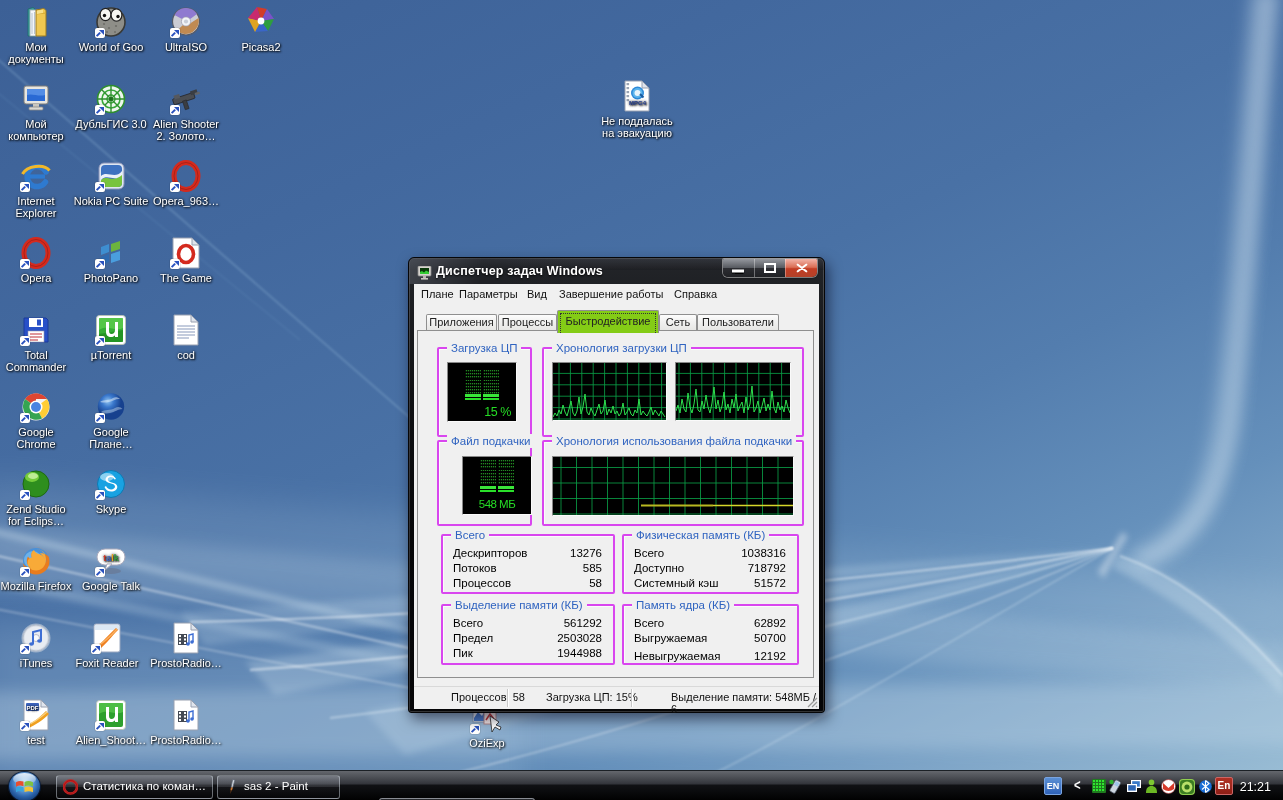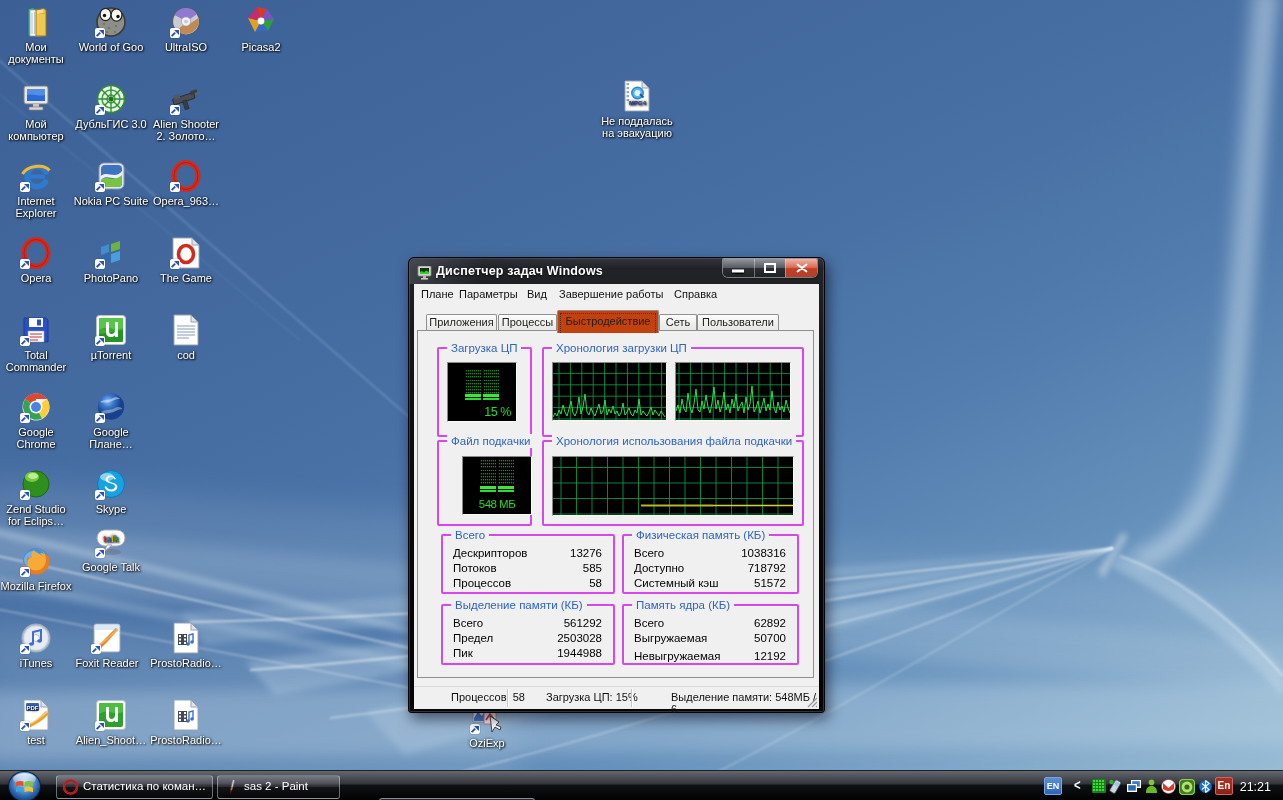--- a/index.html
+++ b/index.html
@@ -33,21 +33,21 @@
 .cbt{flex:1;position:relative;background:linear-gradient(180deg,#94979e 0%,#585b61 48%,#2c2d32 52%,#202125 100%);}
 .cbt+.cbt{border-left:1px solid rgba(255,255,255,.35);}
 .cbt.cls{background:linear-gradient(180deg,#f2b4a8 0%,#da6e55 46%,#c23d24 54%,#b34129 100%);}
 .cbt .g{position:absolute;left:50%;top:50%;transform:translate(-50%,-50%);color:#fff;}
 #client{position:absolute;left:5px;right:5px;top:26px;bottom:3px;background:#f0f0f0;}
 #menu{position:absolute;left:0;top:0;right:0;height:20px;font-size:11px;color:#111;}
 #menu span{position:absolute;top:4px;}
 #tabstrip{position:absolute;left:0;top:20px;right:0;height:27px;font-size:11px;color:#222;}
 .tab{position:absolute;top:10px;height:16px;background:linear-gradient(180deg,#fdfdfd,#f1f1f0 40%,#e4e4e2);
  border:1px solid #8f8f8f;border-bottom:none;border-radius:2px 2px 0 0;text-align:center;padding-top:1px;}
-.tab.act{top:6px;height:21px;background:#c2410c;z-index:3;}
+.tab.act{top:6px;height:21px;background:#84cc16;z-index:3;}
 .tab.act i{position:absolute;left:2px;right:2px;top:2px;bottom:0;border:1px dotted #333;border-bottom:none;font-style:normal;display:block;padding-top:1px;}
 #page{position:absolute;left:3px;top:46px;width:395px;height:346px;background:#f0f0f0;
  border:1px solid #8f8f8f;z-index:2;}
 .grp{position:absolute;border:2px solid #d946ef;border-radius:2px;box-shadow:1px 1px 0 rgba(255,255,255,.7) inset;}
 .grp b{position:absolute;left:8px;top:-8px;background:#f0f0f0;padding:0 4px;color:#2f63c0;font-weight:normal;font-size:11.5px;line-height:14px;white-space:nowrap;}
 .led{position:absolute;background:#000;border:1px solid #888;border-right-color:#fafafa;border-bottom-color:#fafafa;}
 .dim{position:absolute;background:
  repeating-linear-gradient(90deg,rgba(0,0,0,.8) 0 1px,transparent 1px 2px),
  repeating-linear-gradient(180deg,#238923 0 1px,#0a330a 1px 1.8px,#000 1.8px 3.2px);}
 .dimgap{position:absolute;background:#000;}
@@ -436,21 +436,21 @@
 <svg width="32" height="32" viewBox="0 0 32 32">
           <circle cx="16" cy="16" r="13" fill="#4a90d8"></circle>
           <circle cx="13" cy="15" r="9" fill="#7ec0f0" opacity=".7"></circle>
           <path d="M16,2.5 C24,2.5 29.5,9 29.5,16 C29.5,24 23.5,29.5 16,29.5 C9,29.5 3.5,24.5 2.8,18 C4.5,21 7,22.5 10,22 C6.5,19.5 6,15 8,11.5 C9,13.5 11,14.5 13,14 C10.5,11.5 11,7.5 13.5,5.5 C14,8 16,9.5 18.5,10 C23,11 26,14.5 25.8,18.5 C26.8,15 26,11.5 23.5,9 C25.5,9 27.5,10 28.8,12 C27,6.5 22,2.5 16,2.5 Z" fill="#e87c1e"></path>
           <path d="M16,4 C22,4.5 26,9 26,14.5 C26,21 21.5,25.5 16,25.5 C11,25.5 7.5,22 7.5,17.5 C7.5,14.5 9.5,12.5 12,12.5 C10.5,10 11.5,6.5 14,5 C14.8,7 16.5,8.5 19,9 C22.5,9.8 24.5,12.5 24.5,16 C24.5,13 23,10 20,8.5 C22,8 24,8.5 25.5,10 C23.8,6.5 20.2,4.2 16,4 Z" fill="#f8aa38"></path>
         </svg>
 <i class="arr"></i>
       </div>
       <div class="lbl">Mozilla Firefox</div>
     </div>
-<div class="ico" style="left:61px;top:526px;text-align:center;">
+<div class="ico" style="left:61px;top:545px;text-align:center;">
       <div class="ig">
 <svg width="32" height="32" viewBox="0 0 32 32">
           <ellipse cx="16" cy="26" rx="10" ry="3" fill="#667" opacity=".4"></ellipse>
           <rect x="2" y="4" width="28" height="16" rx="8" fill="#fff" stroke="#aab" stroke-width="1"></rect>
           <path d="M12,19 L10,25 L17,19 Z" fill="#fff" stroke="#aab" stroke-width="1"></path>
           <text x="16" y="16" font-size="9" font-weight="bold" text-anchor="middle" font-family="Liberation Sans"><tspan fill="#d43c2a">t</tspan><tspan fill="#3c66c8">a</tspan><tspan fill="#f0b020">l</tspan><tspan fill="#2e9e3e">k</tspan></text>
         </svg>
 <i class="arr"></i>
       </div>
       <div class="lbl">Google Talk</div>

